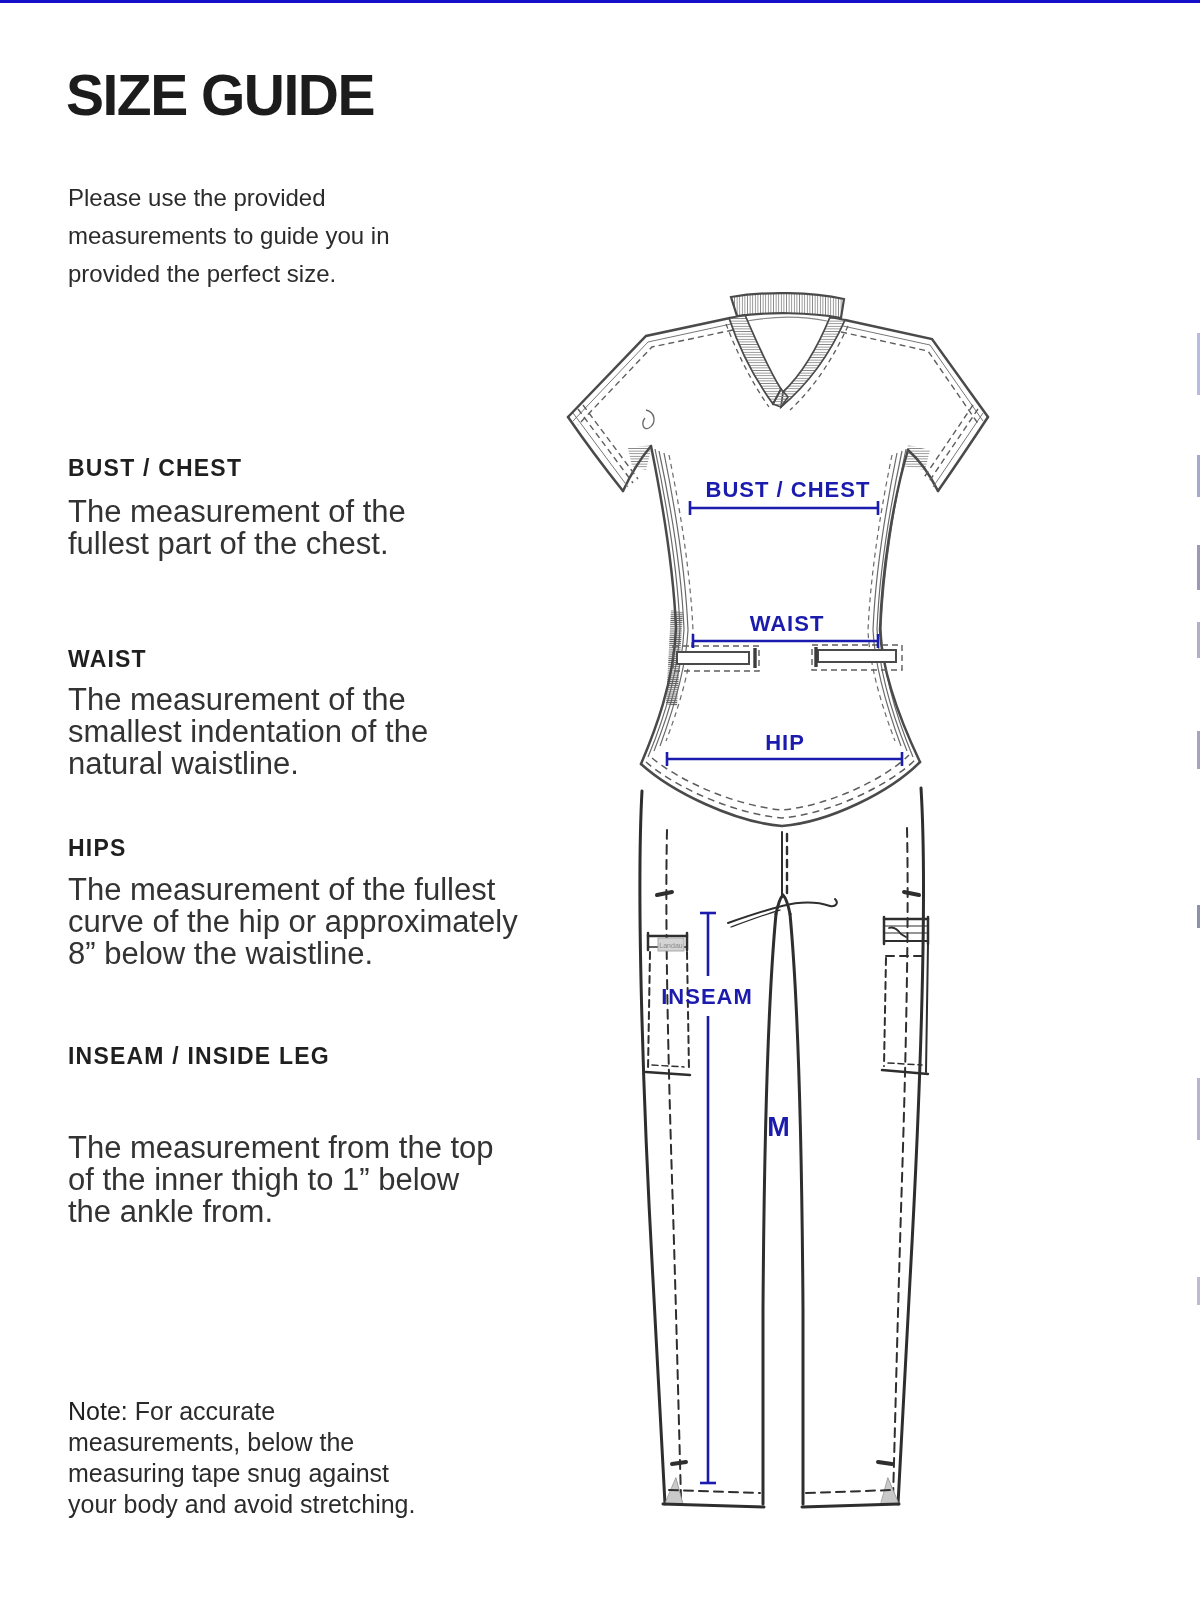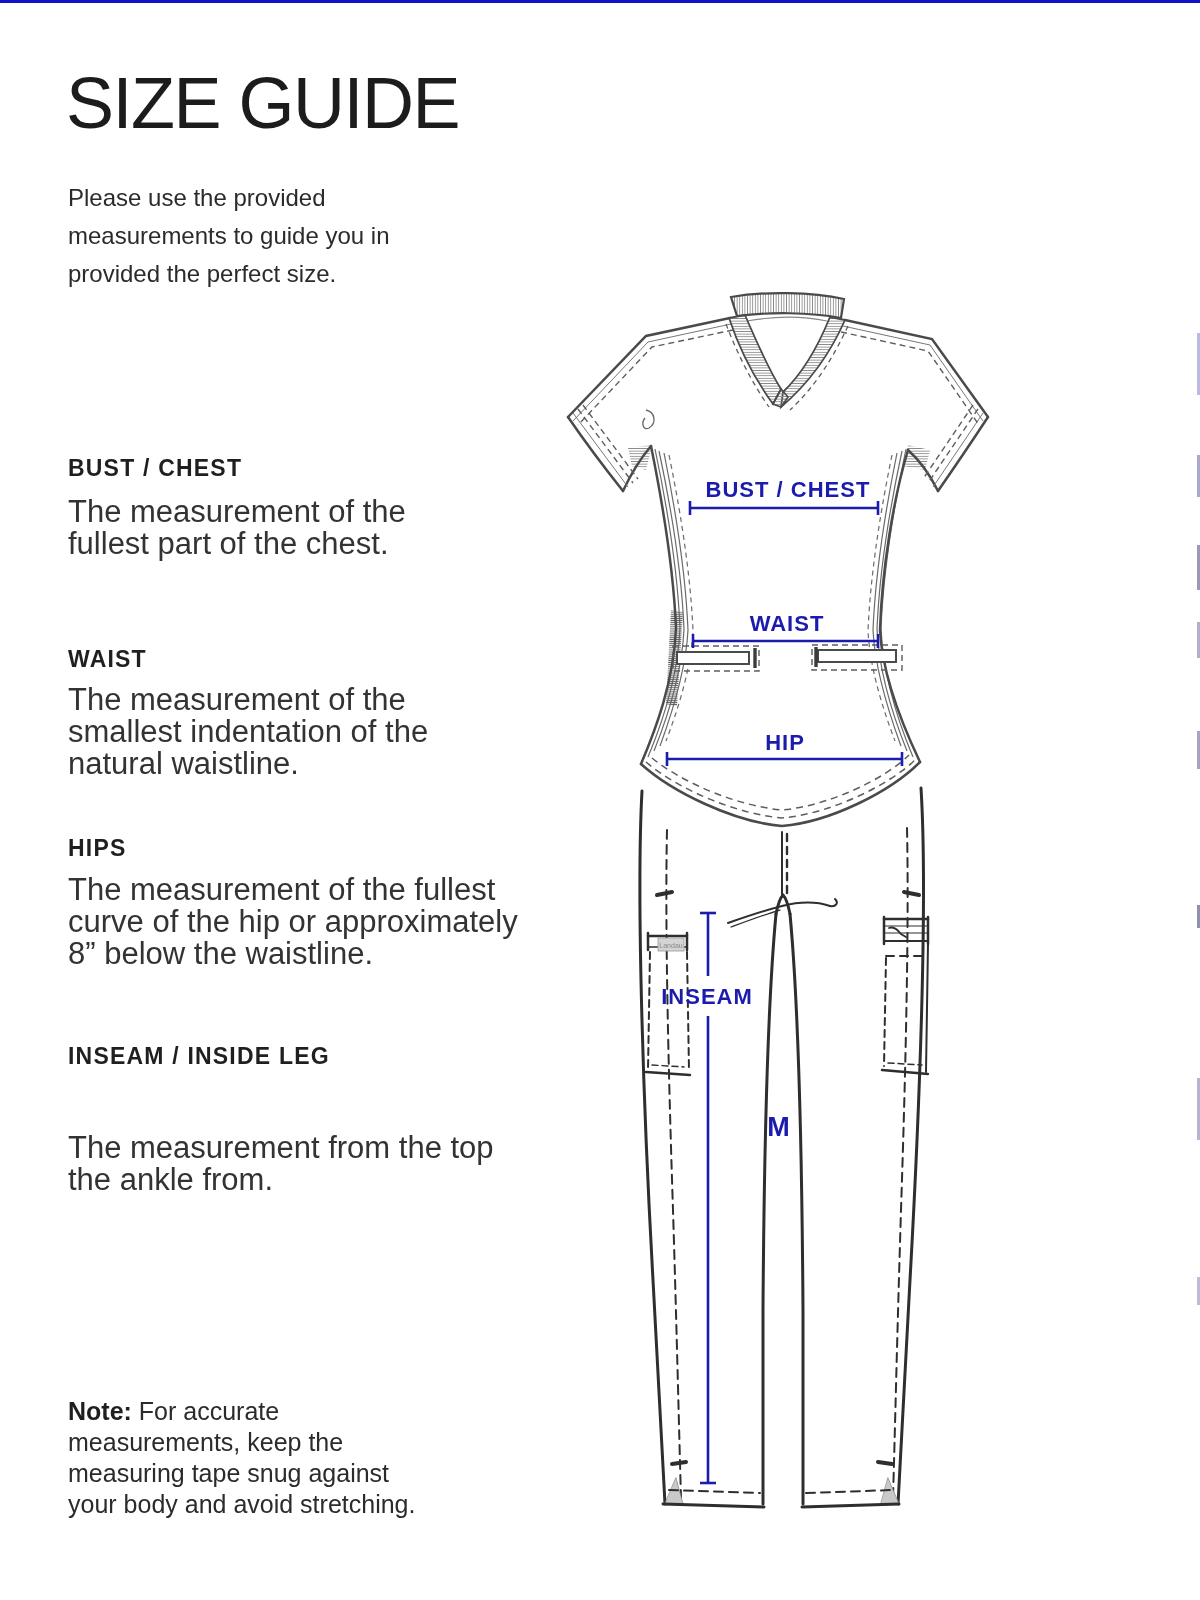--- a/index.html
+++ b/index.html
@@ -2,31 +2,31 @@
 <html><head>
 <meta charset="utf-8">
 <style>
   html,body{margin:0;padding:0;}
   body{
     width:1200px;height:1600px;position:relative;background:#ffffff;
     font-family:"Liberation Sans", sans-serif;overflow:hidden;
   }
   .topbar{position:absolute;left:0;top:0;width:1200px;height:3px;}
   .title{
-    position:absolute;left:66px;top:62px;font-size:72px;font-weight:normal;
+    position:absolute;left:66px;top:62px;font-size:57px;font-weight:bold;
     letter-spacing:-1.5px;color:#1c1c1c;white-space:nowrap;
   }
   .intro{position:absolute;left:68px;top:179px;font-size:24px;line-height:38px;color:#2b2b2b;}
   .sec-head{
     position:absolute;left:68px;font-size:23px;font-weight:bold;color:#1f1f1f;
     letter-spacing:1.2px;white-space:nowrap;
   }
   .sec-body{position:absolute;left:68px;font-size:31px;line-height:32px;color:#333333;}
   .note{position:absolute;left:68px;top:1396px;font-size:25px;line-height:31px;color:#2b2b2b;}
-  .bold{font-weight:bold;color:#1f1f1f;}
+  .bold{font-weight:normal;color:#1f1f1f;}
   .artifact{position:absolute;width:3px;right:0;}
   svg text{font-family:"Liberation Sans", sans-serif;}
 </style>
 </head>
 <body>
 
 <div class="topbar" style="background:#1710c9"></div>
 
 <div class="title">SIZE GUIDE</div>
 
@@ -52,26 +52,27 @@
 <div class="sec-head" style="top:835px">HIPS</div>
 <div class="sec-body" style="top:874px">
   <div>The measurement of the fullest</div>
   <div>curve of the hip or approximately</div>
   <div>8” below the waistline.</div>
 </div>
 
 <div class="sec-head" style="top:1043px">INSEAM / INSIDE LEG</div>
 <div class="sec-body" style="top:1132px">
   <div>The measurement from the top</div>
+  <div>of the inner thigh to 1” below</div>
   <div>the ankle from.</div>
 </div>
 
 <div class="note">
   <div><span class="bold">Note:</span> <span>For accurate</span></div>
-  <div>measurements, keep the</div>
+  <div>measurements, below the</div>
   <div>measuring tape snug against</div>
   <div>your body and avoid stretching.</div>
 </div>
 
 <svg style="position:absolute;left:540px;top:280px;width:460px;height:1250px" viewBox="540 280 460 1250" xmlns="http://www.w3.org/2000/svg">
   <defs>
     <pattern id="ribV" width="2.6" height="8" patternUnits="userSpaceOnUse">
       <path d="M1.3 0 V8" stroke="#8a8a8a" stroke-width="0.9"></path>
     </pattern>
     <pattern id="ribH" width="8" height="2.6" patternUnits="userSpaceOnUse">

